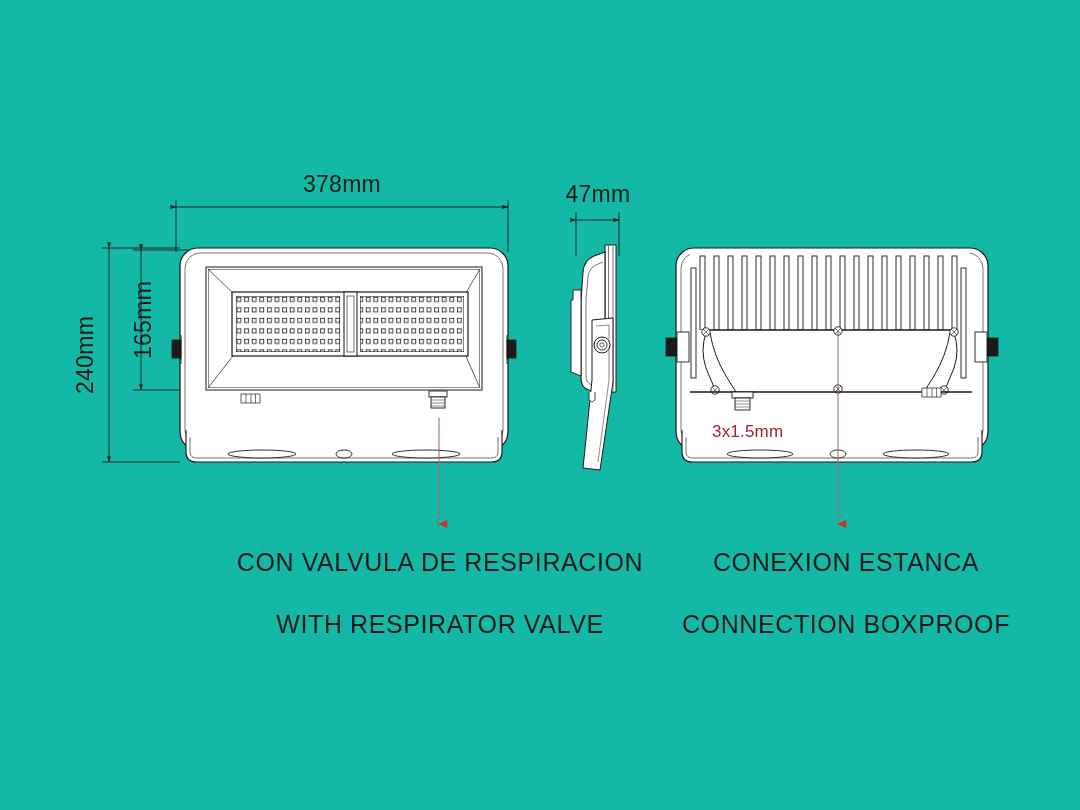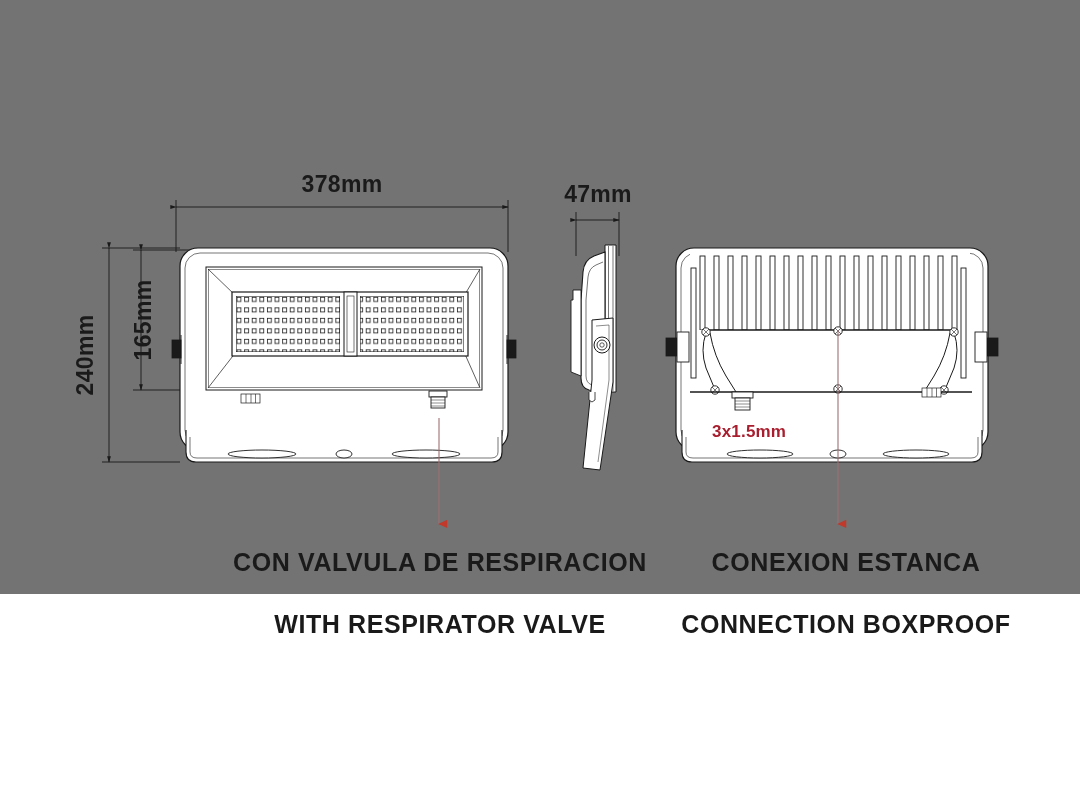--- a/index.html
+++ b/index.html
@@ -11,23 +11,22 @@
   body {
     width: 1080px;
     height: 810px;
     overflow: hidden;
     font-family: "Liberation Sans", sans-serif;
     color: #1a1a1a;
   }
   #sheet {
     position: relative;
     width: 1080px;
-    height: 594px;
-    background: #737373;
-    font-weight: bold;
+    height: 810px;
+    background: #14b8a6;
   }
   #drawing-svg {
     position: absolute;
     left: 0;
     top: 0;
     width: 1080px;
     height: 810px;
   }
   .dim-text {
     font-family: "Liberation Sans", sans-serif;

